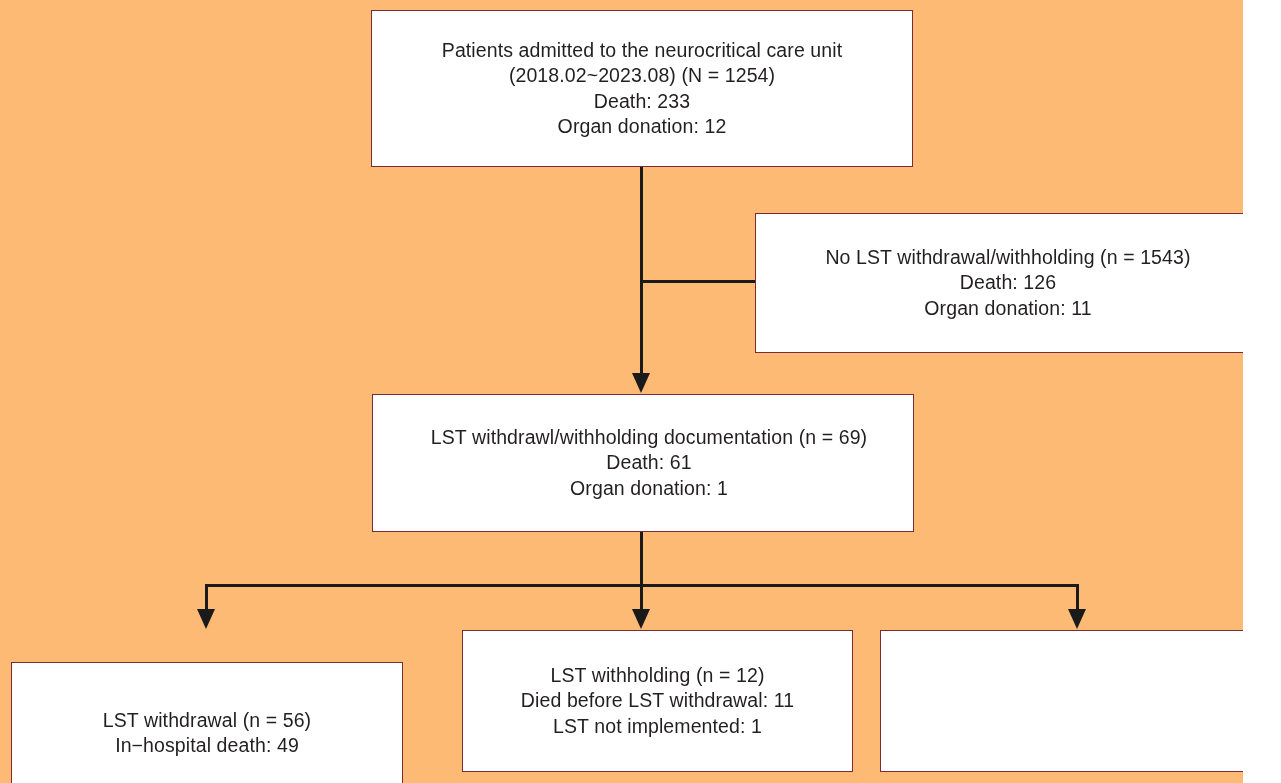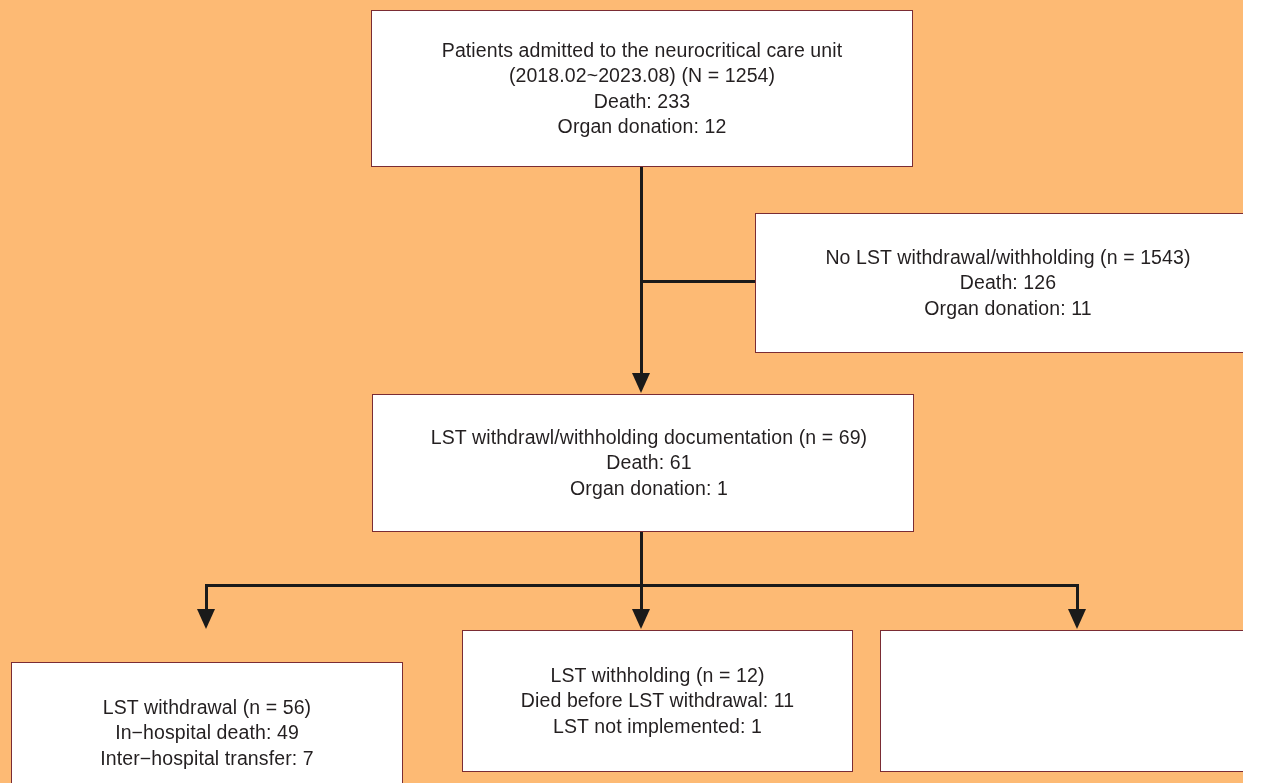--- a/index.html
+++ b/index.html
@@ -114,21 +114,20 @@
 
   <div class="node" id="node-documentation">
     <span class="line">LST withdrawl/withholding documentation (n = 69)</span>
     <span class="line">Death: 61</span>
     <span class="line">Organ donation: 1</span>
   </div>
 
   <div class="node" id="node-withdrawal">
     <span class="line">LST withdrawal (n = 56)</span>
     <span class="line">In−hospital death: 49</span>
-    <span class="line">Inter−hospital transfer: 7</span>
   </div>
 
   <div class="node" id="node-withholding">
     <span class="line">LST withholding (n = 12)</span>
     <span class="line">Died before LST withdrawal: 11</span>
     <span class="line">LST not implemented: 1</span>
   </div>
 
   <div class="node" id="node-organ">
   </div>

